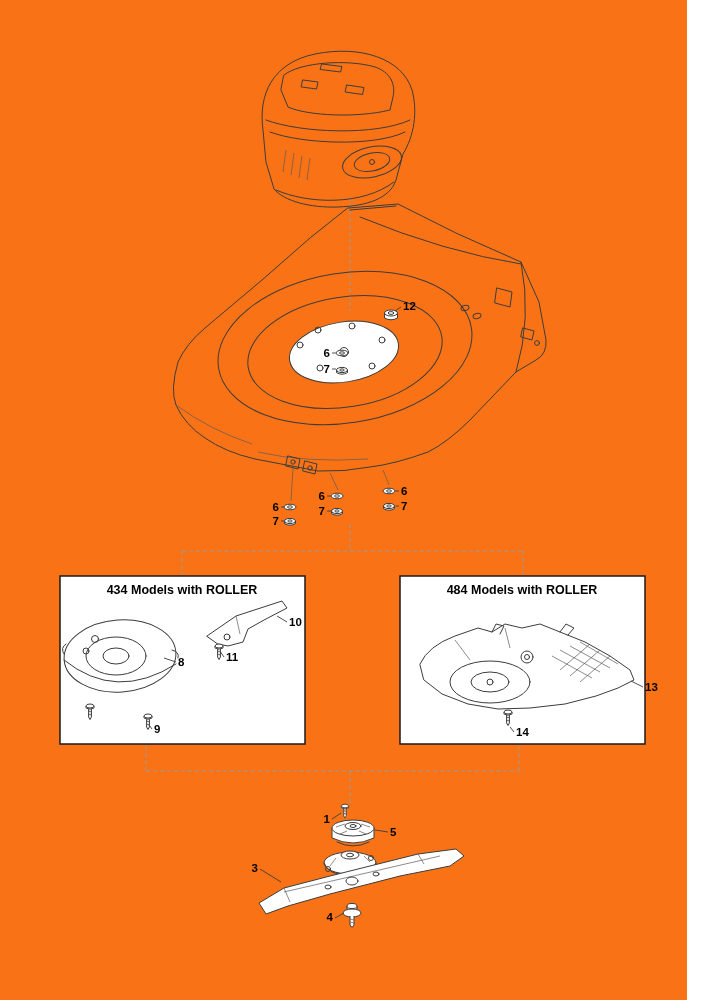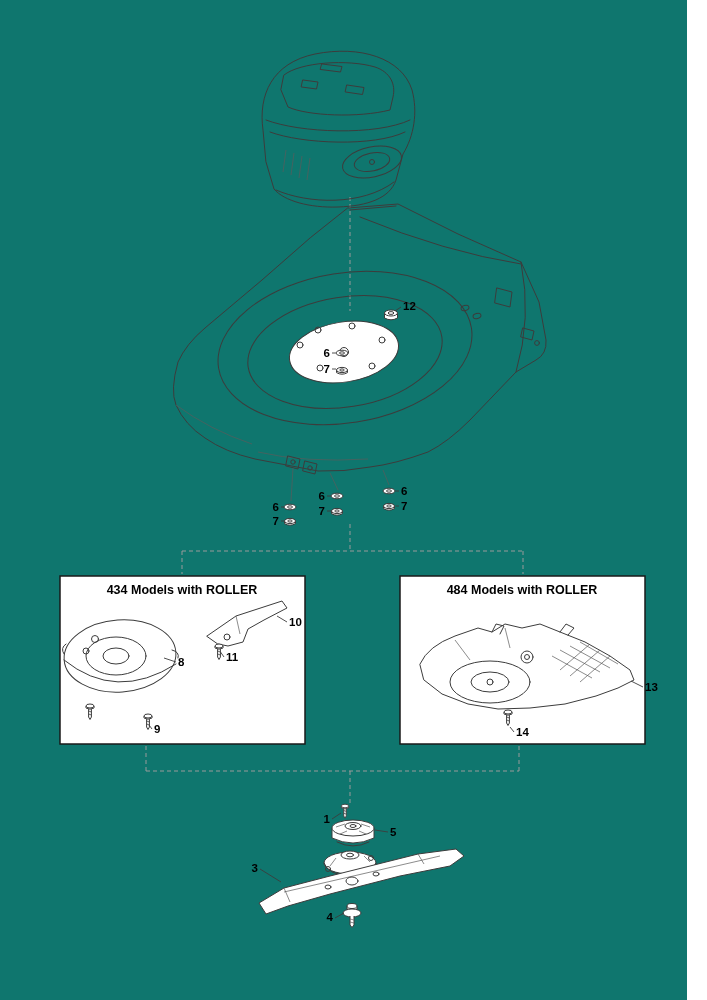--- a/index.html
+++ b/index.html
@@ -1,20 +1,20 @@
 <!DOCTYPE html>
 <html><head>
 <meta charset="utf-8">
 <style>
   html, body { margin: 0; padding: 0; background: #ffffff; }
   .canvas {
     position: relative;
     width: 687px;
     height: 1000px;
-    background: #0f766e;
+    background: #f97316;
     font-family: "Liberation Sans", sans-serif;
     overflow: hidden;
   }
   svg { display: block; }
   svg text { font-family: "Liberation Sans", sans-serif; }
   .callout { font-size: 11.5px; font-weight: bold; fill: #000000; }
   .box-title { font-size: 12.5px; font-weight: bold; fill: #000000; }
   .ln  { fill: none;    stroke: #3c3c3c; stroke-width: 1;   stroke-linejoin: round; stroke-linecap: round; }
   .lnf { fill: #ffffff; stroke: #3c3c3c; stroke-width: 1;   stroke-linejoin: round; }
   .thin{ fill: none;    stroke: #5a5a5a; stroke-width: 0.7; }

